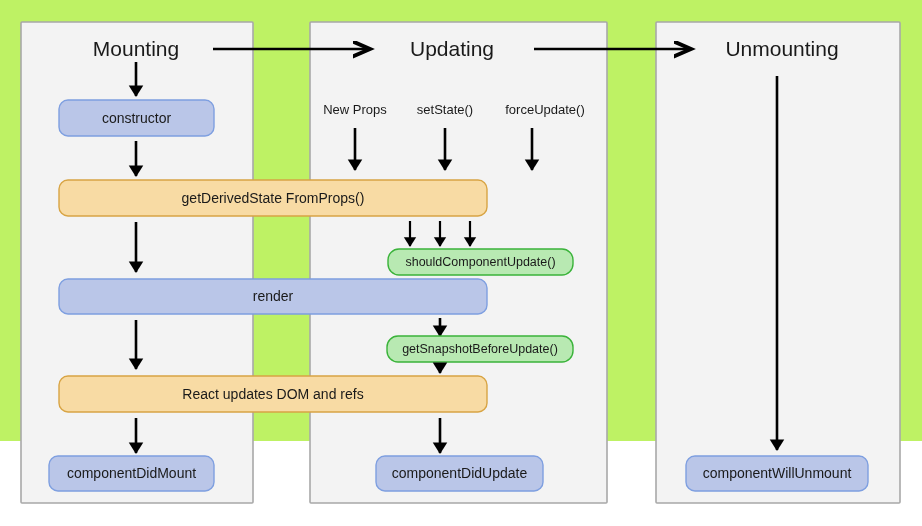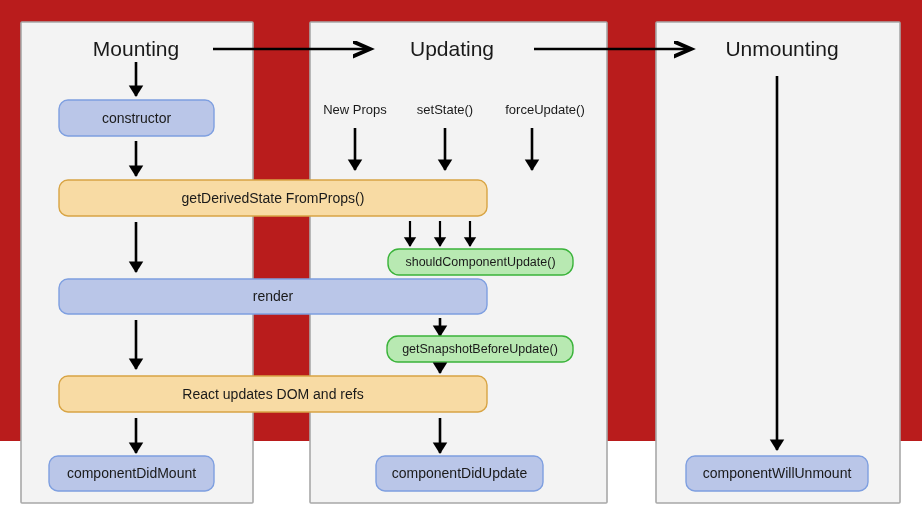--- a/index.html
+++ b/index.html
@@ -10,21 +10,21 @@
   body {
     width: 922px;
     height: 526px;
     font-family: "Liberation Sans", sans-serif;
     overflow: hidden;
   }
   #diagram-root {
     position: relative;
     width: 922px;
     height: 441px;
-    background: #b91c1c;
+    background: #bef264;
   }
   svg#lifecycle-svg {
     display: block;
     width: 922px;
     height: 526px;
   }
   .panel-rect {
     fill: #f3f3f3;
     stroke: #a8a8a8;
     stroke-width: 1.6;

